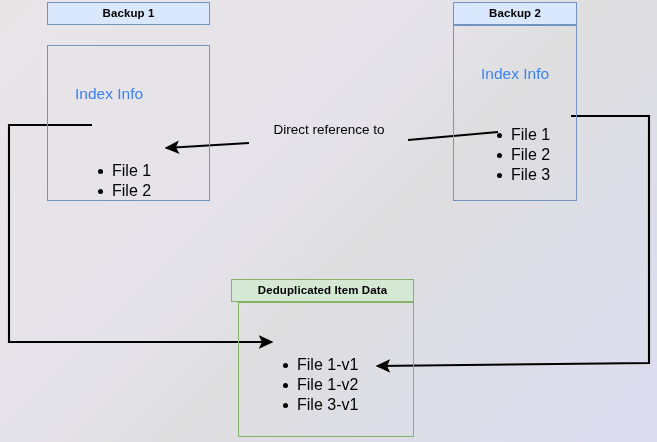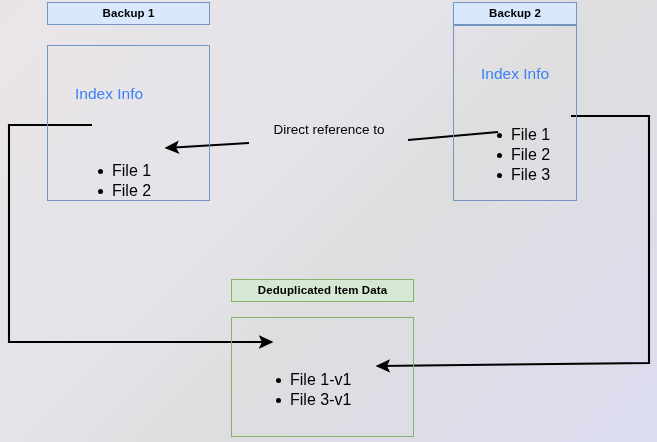--- a/index.html
+++ b/index.html
@@ -65,20 +65,21 @@
 
   
   .box-green > .box-header {
     background: #d5e8d4;
     border: 1.6px solid #82b366;
   }
   .box-green > .box-body {
     background: transparent;
     border: 1.6px solid #82b366;
     border-top: 1.6px solid #82b366;
+    margin-left: 7px;
   }
 
   .index-label {
     position: absolute;
     left: 27px;
     top: 39px;
     font-size: 15.5px;
     color: #3b82f6;
     white-space: nowrap;
   }
@@ -169,25 +170,26 @@
     <div class="box-body">
       <div class="index-label">Index Info</div>
       <ul class="file-list" id="backup2-files">
         <li>File 1</li>
         <li>File 2</li>
         <li>File 3</li>
       </ul>
     </div>
   </div>
 
-  <div class="box box-green" id="dedup" style="left:231px; top:279px; width:183px; height:158px;gap:15px;">
+  <div class="box box-green" id="dedup" style="left:231px; top:279px; width:183px; height:158px;">
     <div class="box-header">Deduplicated Item Data</div>
     <div class="box-body">
       <ul class="file-list" id="dedup-files">
         <li>File 1-v1</li>
+        <li>File 1-v2</li>
         <li>File 3-v1</li>
       </ul>
     </div>
   </div>
 
   <div id="edge-label">
     <span>Direct reference to</span>
   </div>
 
 </div>

